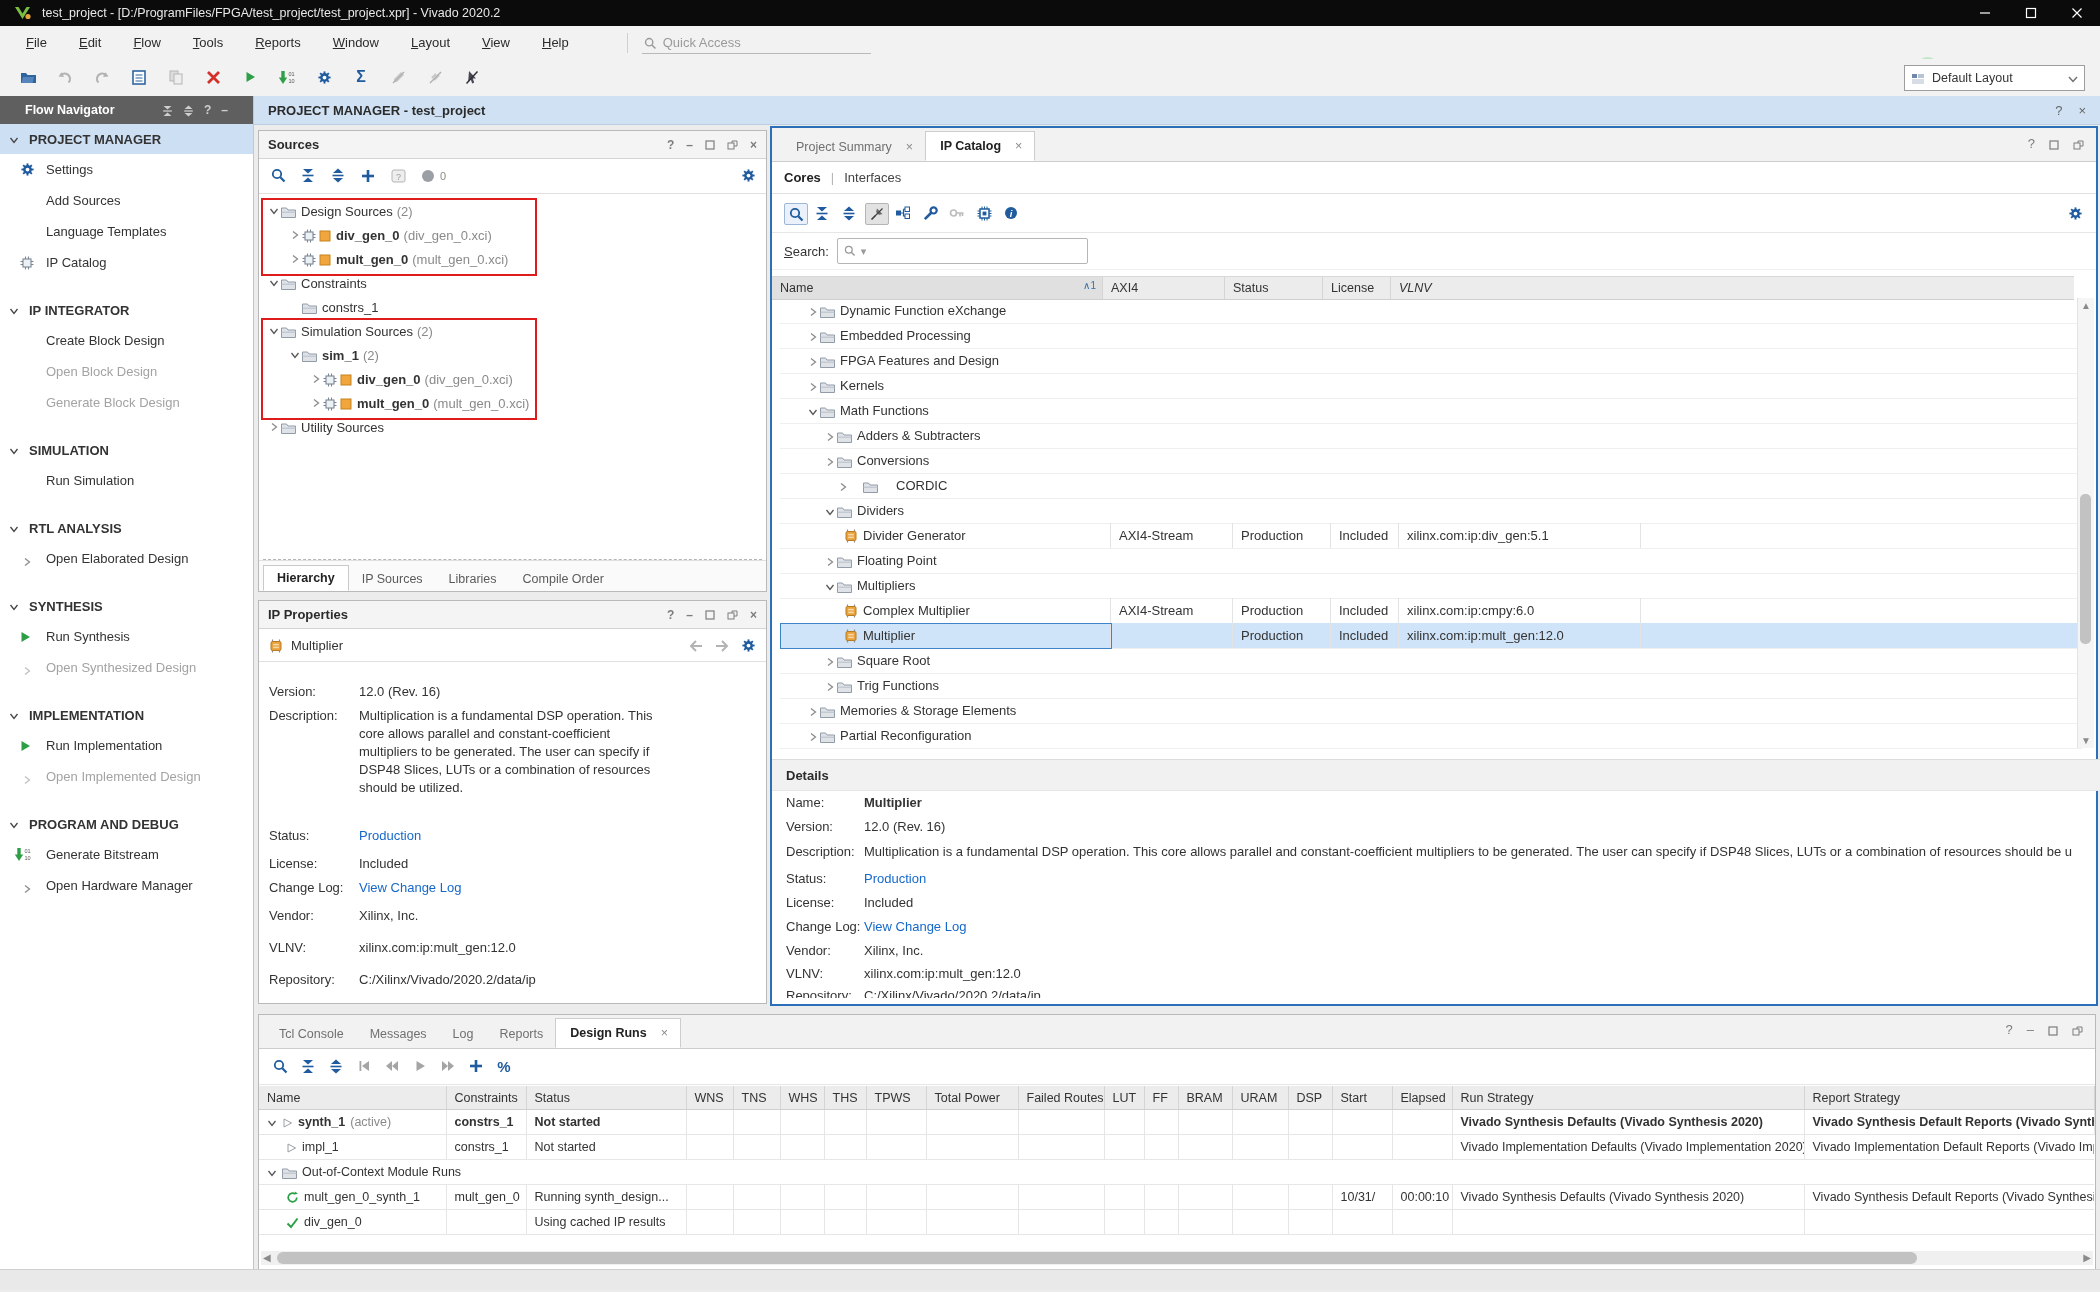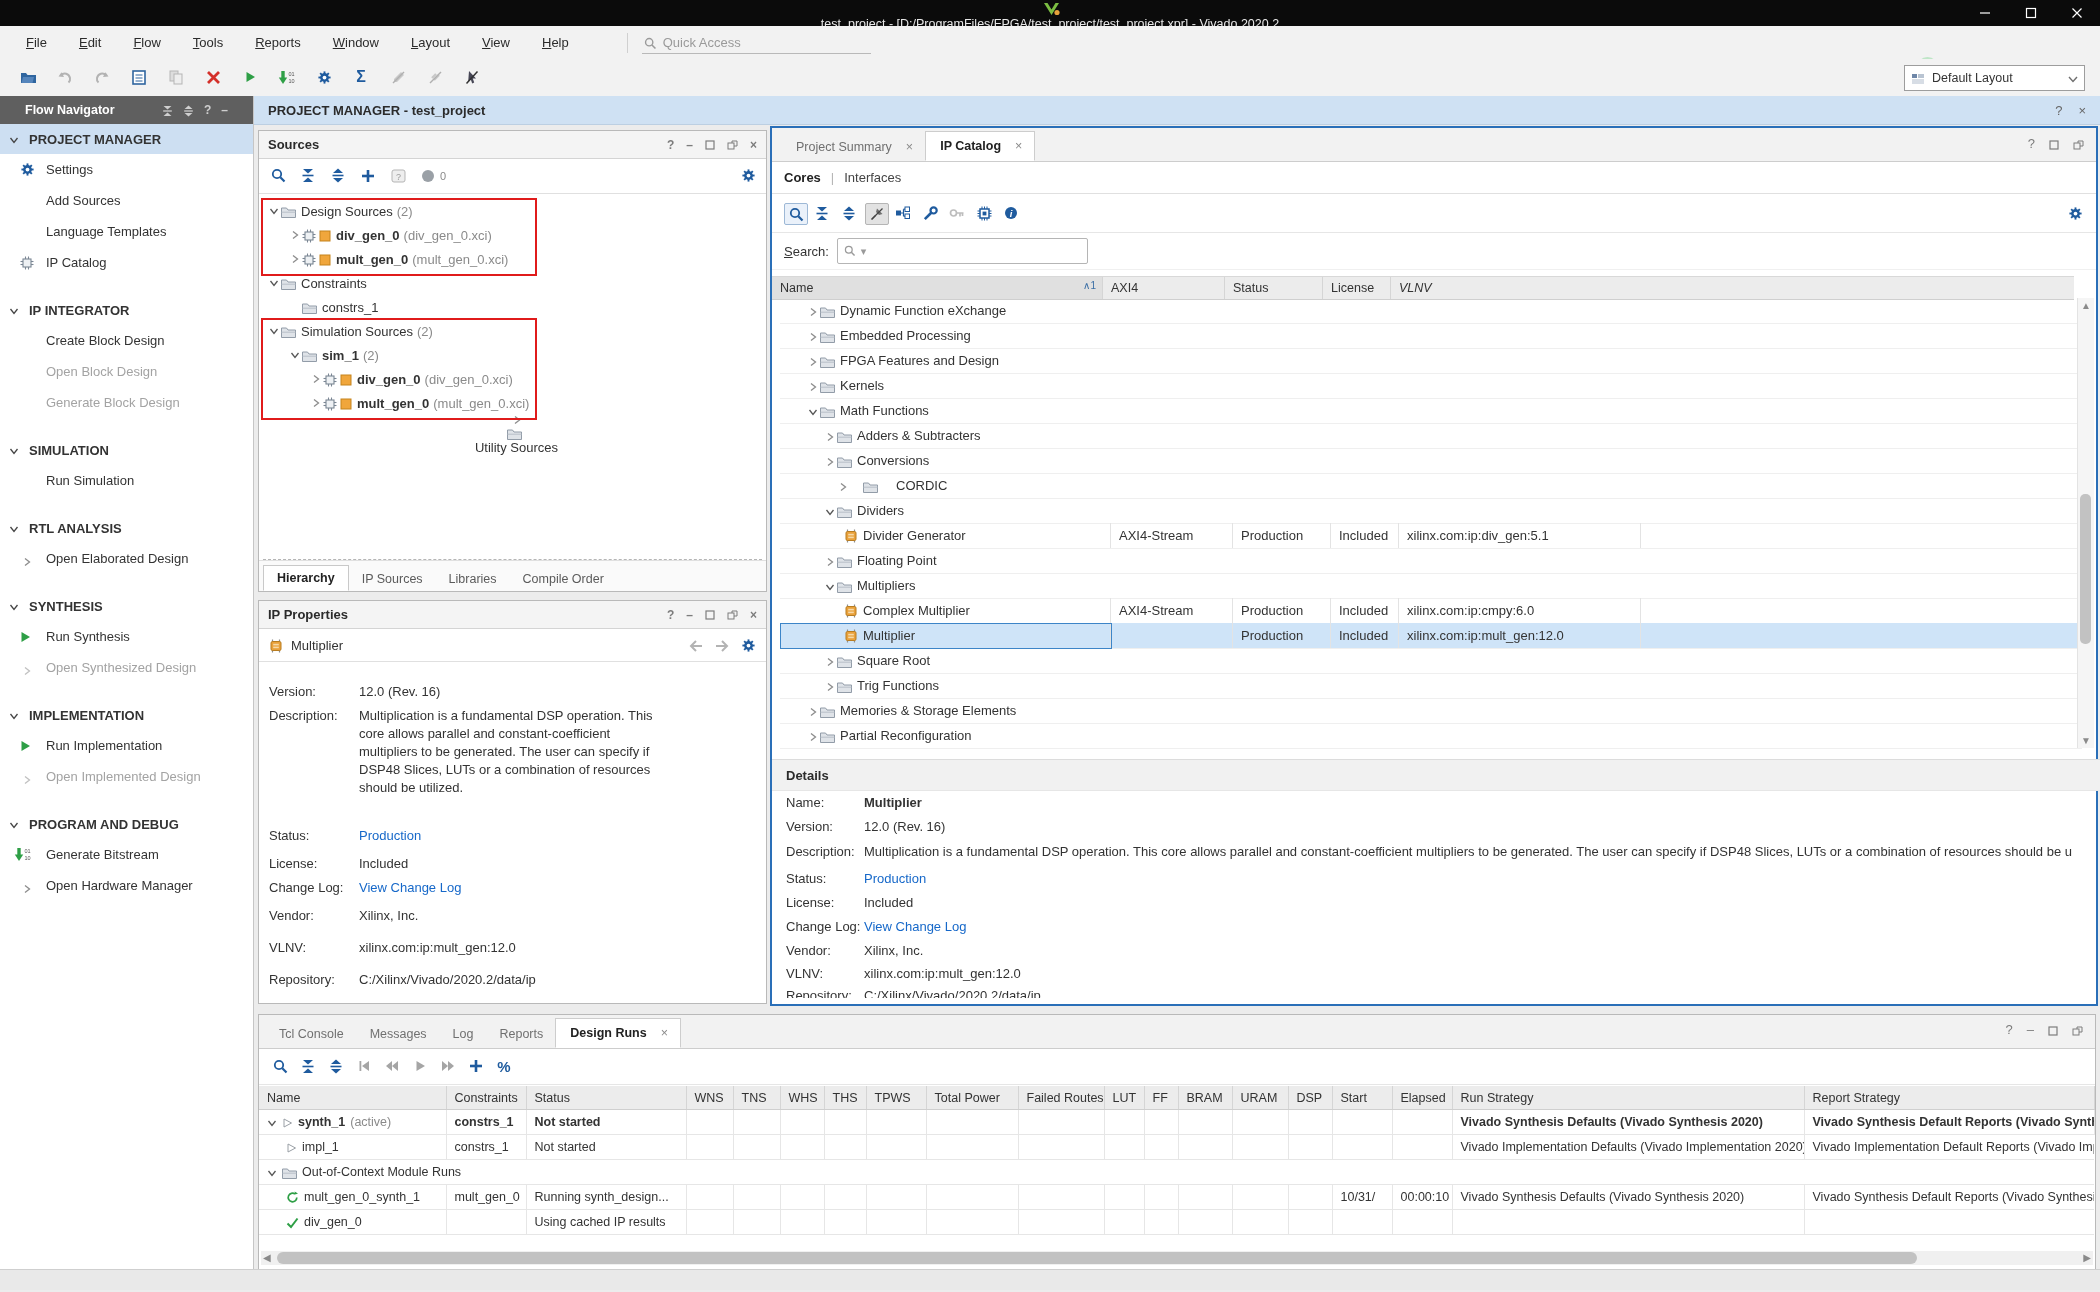--- a/index.html
+++ b/index.html
@@ -3,21 +3,21 @@
 <meta charset="utf-8">
 <style>
   html,body{margin:0;padding:0;background:#c9c9c9;}
   .app{position:relative;width:2100px;height:1292px;background:#ececec;
        font-family:"Liberation Sans",sans-serif;font-size:13px;color:#333;overflow:hidden;
        border-bottom:2px solid #4a4a4a;}
   svg{display:inline-block;vertical-align:middle;}
 
   
   .titlebar{position:absolute;left:0;top:0;right:0;height:26px;background:#0b0b0b;color:#f0f0f0;
-            display:flex;align-items:center;flex-direction:column;}
+            display:flex;align-items:center;}
   .titlebar .logo{margin:0 10px 0 14px;}
   .titlebar .ttl{font-size:12.5px;color:#e8e8e8;}
   .wbtns{position:absolute;right:0;top:0;height:26px;display:flex;}
   .wbtn{width:46px;height:26px;display:flex;align-items:center;justify-content:center;color:#fff;}
 
   
   .menubar{position:absolute;left:0;top:26px;right:0;height:33px;background:#f2f2f2;display:flex;align-items:center;}
   .menu-item{display:inline-block;padding:4px 12px;margin-left:8px;color:#2b2b2b;}
   .menu-item::first-letter{text-decoration:underline;}
   .qa-divider{width:1px;height:20px;background:#d0d0d0;margin-left:46px;}
@@ -713,21 +713,21 @@
                   <line x1="11" y1="8.5" x2="13.5" y2="8.5"></line>
                 </g>
               </svg></span>
             <span><svg width="12" height="12">
                 <rect x="1" y="1" width="10" height="10" fill="#f0a63c" stroke="#c5831d"></rect>
               </svg></span>
           </span>
           <span class="tname b">mult_gen_0</span>
           <span class="tsuffix"> (mult_gen_0.xci)</span>
         </div>
-        <div class="trow" style="top: 216px; padding-left: 8px; flex-direction: column;">
+        <div class="trow" style="top: 216px; padding-left: 8px;">
           <span class="chv">
             <svg width="10" height="10" viewBox="0 0 10 10">
               <path d="M3 1.5 L7.5 5 L3 8.5" fill="none" stroke="#8c8c8c" stroke-width="1.3"></path>
             </svg>
           </span>
           <span class="ticn">
             <span><svg width="15" height="12" viewBox="0 0 15 12">
                 <path d="M0.5 2 L5.5 2 L7 4 L14.5 4 L14.5 11.5 L0.5 11.5 Z" fill="#dfe3e8" stroke="#929ca8"></path>
                 <path d="M0.5 6.2 H14.5" stroke="#b9c0c9"></path>
               </svg></span>

